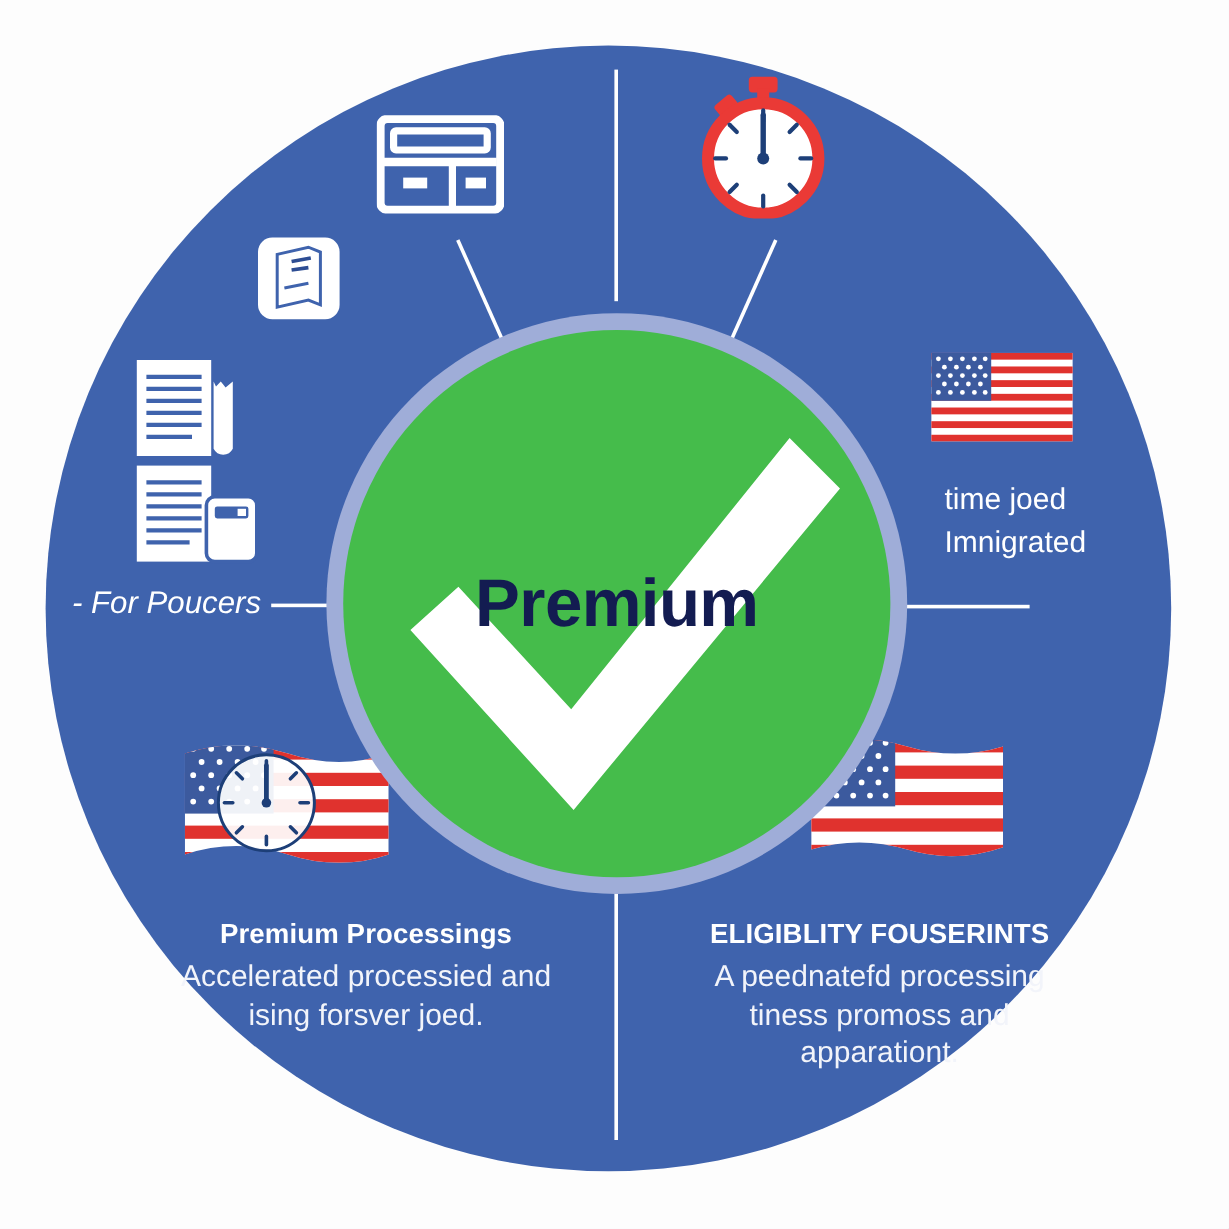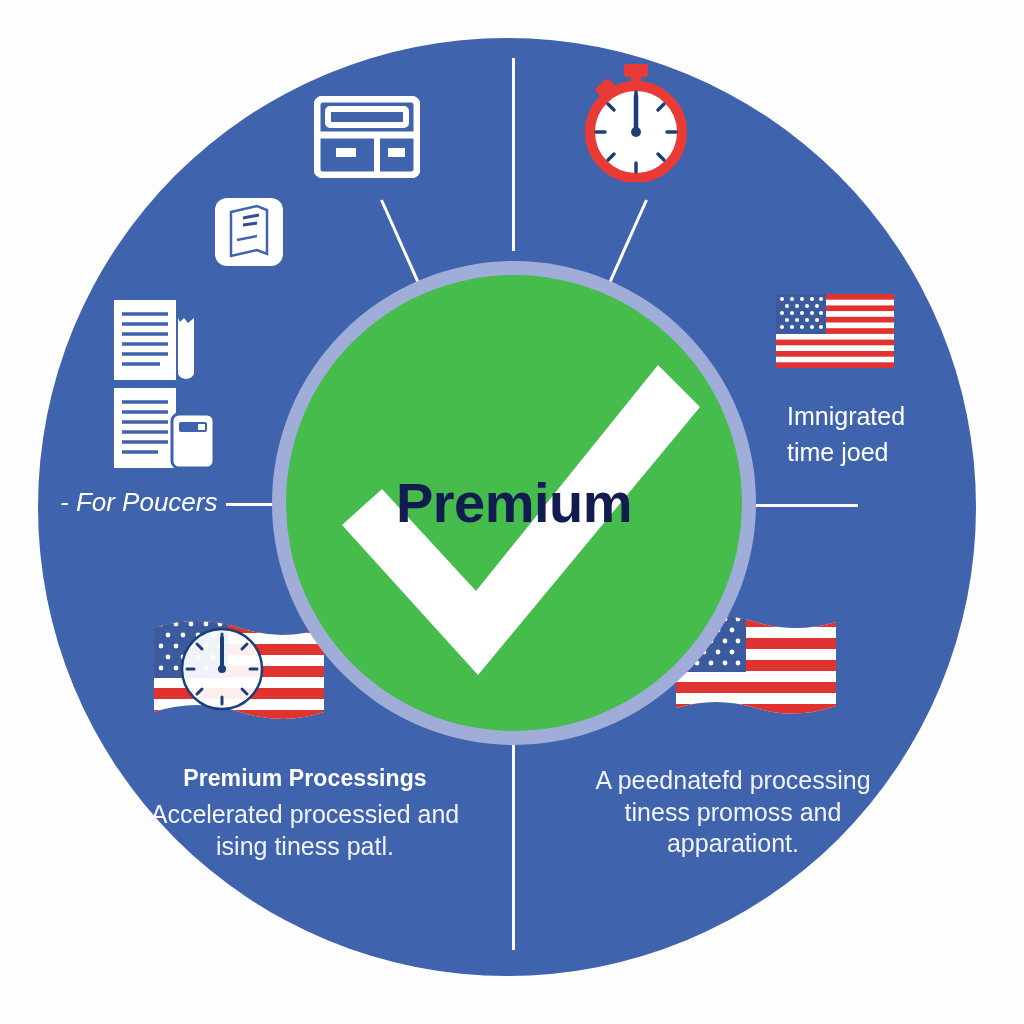--- a/index.html
+++ b/index.html
@@ -367,26 +367,27 @@
   <div class="green-disc"></div>
   <svg class="check-svg" viewBox="0 0 456 456">
     <path d="M96 214 L190 316 L372 90 L414 132 L192 400 L56 250 Z" fill="#ffffff"></path>
   </svg>
   <div class="center-title">
     <span>Premium</span>
   </div>
 
   <div class="label label-left">- For Poucers</div>
   <div class="label label-right">
+    <div>time joed</div>
     <div>Imnigrated</div>
-    <div>time joed</div>
   </div>
 
   <div class="quad quad-bottom-left">
     <div class="quad-title">Premium Processings</div>
-    <div class="quad-body">Accelerated processied and ising tiness patl.</div>
+    <div class="quad-body">Accelerated processied and ising forsver joed.</div>
   </div>
 
   <div class="quad quad-bottom-right">
+    <div class="quad-title">ELIGIBLITY FOUSERINTS</div>
     <div class="quad-body">A peednatefd processing tiness promoss and apparationt.</div>
   </div>
 
 </div>
 
 </body></html>

